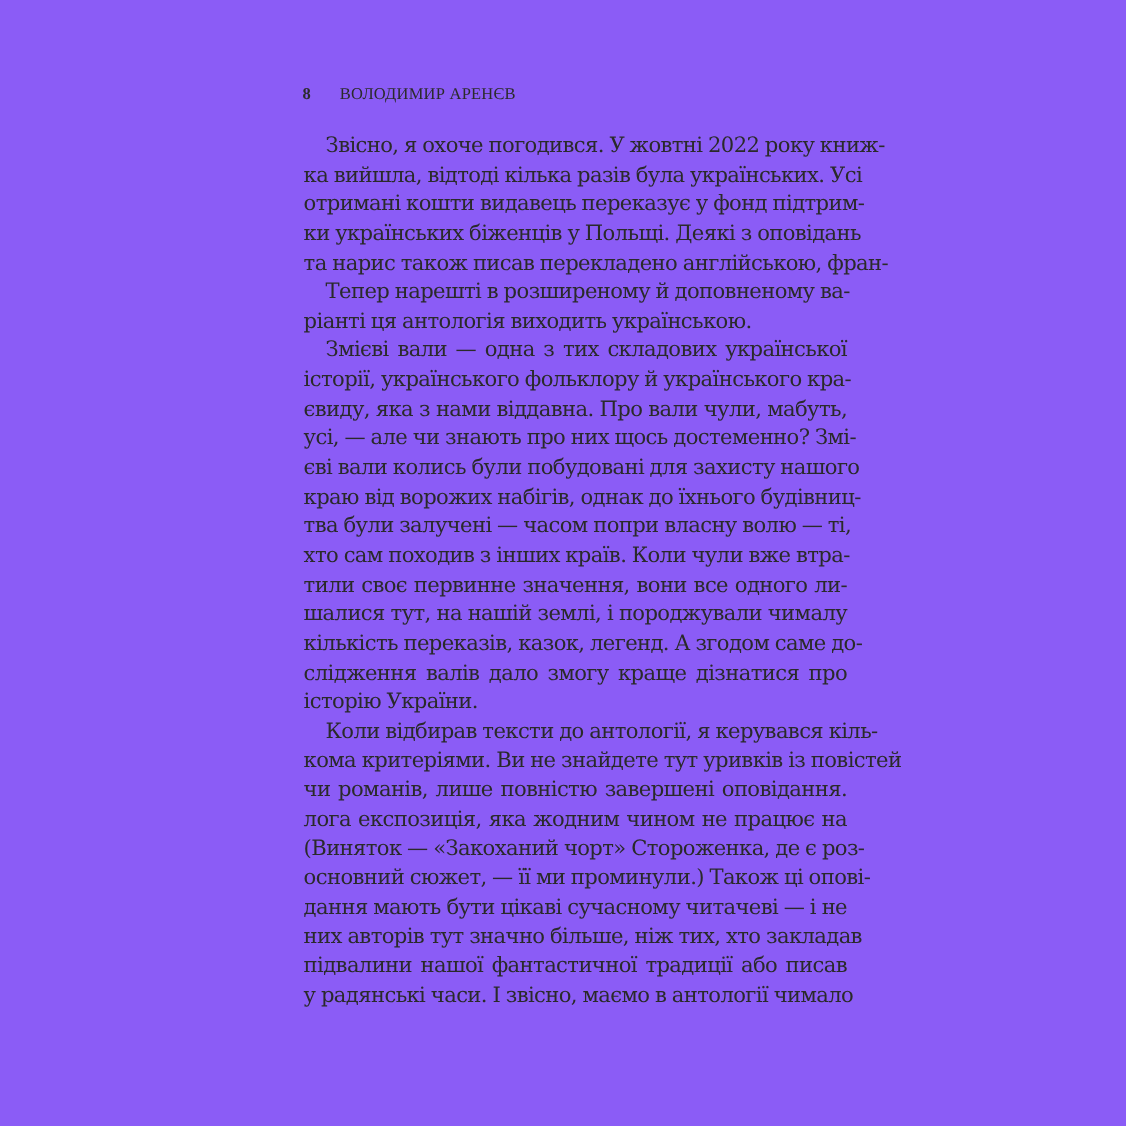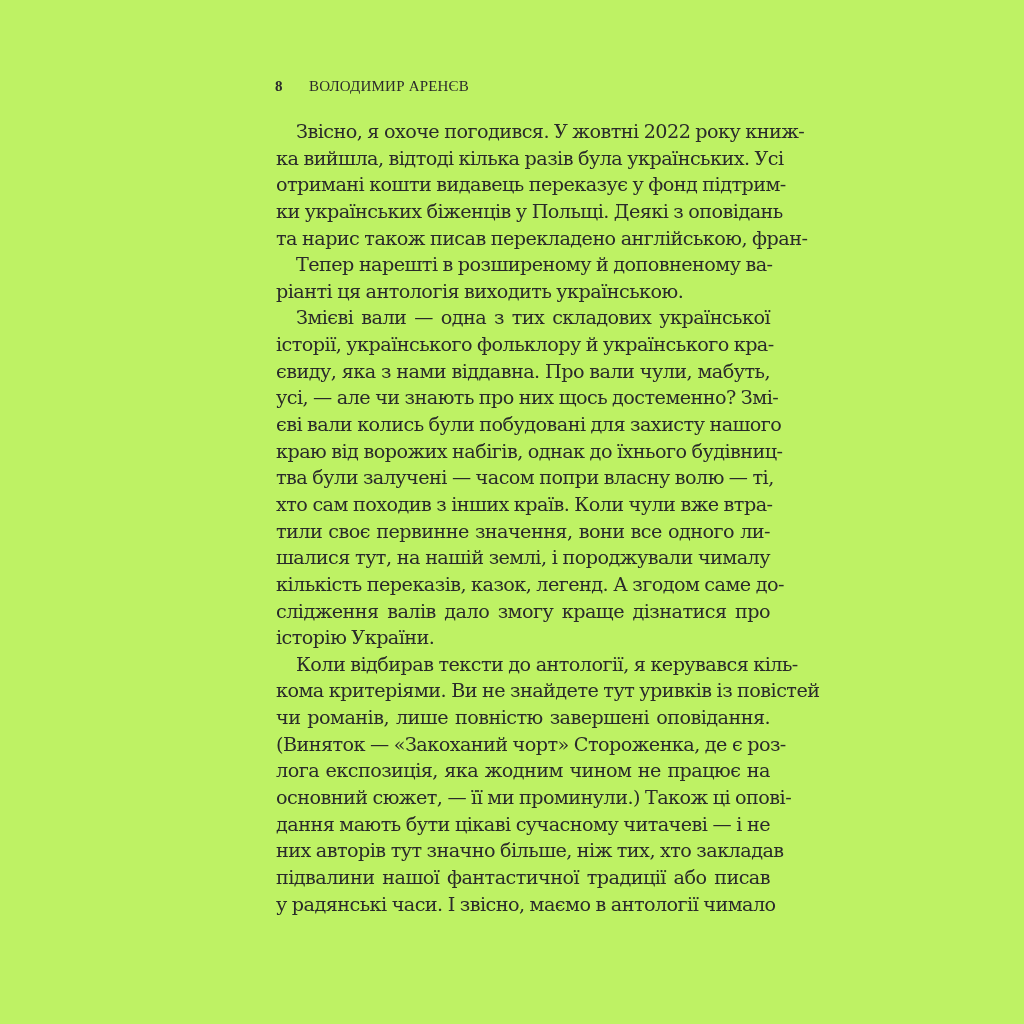--- a/index.html
+++ b/index.html
@@ -12,21 +12,21 @@
       height: 1024px;
       position: relative;
       overflow: hidden;
       color: #2a2a2a;
     }
     .page {
       position: absolute;
       left: 0; top: 0;
       width: 1024px;
       height: 1024px;
-      background: #bef264;
+      background: #8b5cf6;
     }
     .running-head {
       position: absolute;
       left: 275px;
       top: 78px;
       font-family: "Liberation Serif", "DejaVu Serif", serif;
       font-size: 15px;
       color: #2b2b2b;
       white-space: nowrap;
       letter-spacing: 0.2px;
@@ -95,21 +95,21 @@
     <span class="line">хто сам походив з інших країв. Коли чули вже втра-</span>
     <span class="line">тили своє первинне значення, вони все одного ли-</span>
     <span class="line">шалися тут, на нашій землі, і породжували чималу</span>
     <span class="line">кількість переказів, казок, легенд. А згодом саме до-</span>
     <span class="line">слідження валів дало змогу краще дізнатися про</span>
     <span class="line last">історію України.</span>
 
     <span class="line indent">Коли відбирав тексти до антології, я керувався кіль-</span>
     <span class="line">кома критеріями. Ви не знайдете тут уривків із повістей</span>
     <span class="line">чи романів, лише повністю завершені оповідання.</span>
+    <span class="line">лога експозиція, яка жодним чином не працює на</span>
     <span class="line">(Виняток — «Закоханий чорт» Стороженка, де є роз-</span>
-    <span class="line">лога експозиція, яка жодним чином не працює на</span>
     <span class="line">основний сюжет, — її ми проминули.) Також ці опові-</span>
     <span class="line">дання мають бути цікаві сучасному читачеві — і не</span>
     <span class="line">них авторів тут значно більше, ніж тих, хто закладав</span>
     <span class="line">підвалини нашої фантастичної традиції або писав</span>
     <span class="line">у радянські часи. І звісно, маємо в антології чимало</span>
   </div>
 </div>
 
 </body></html>

